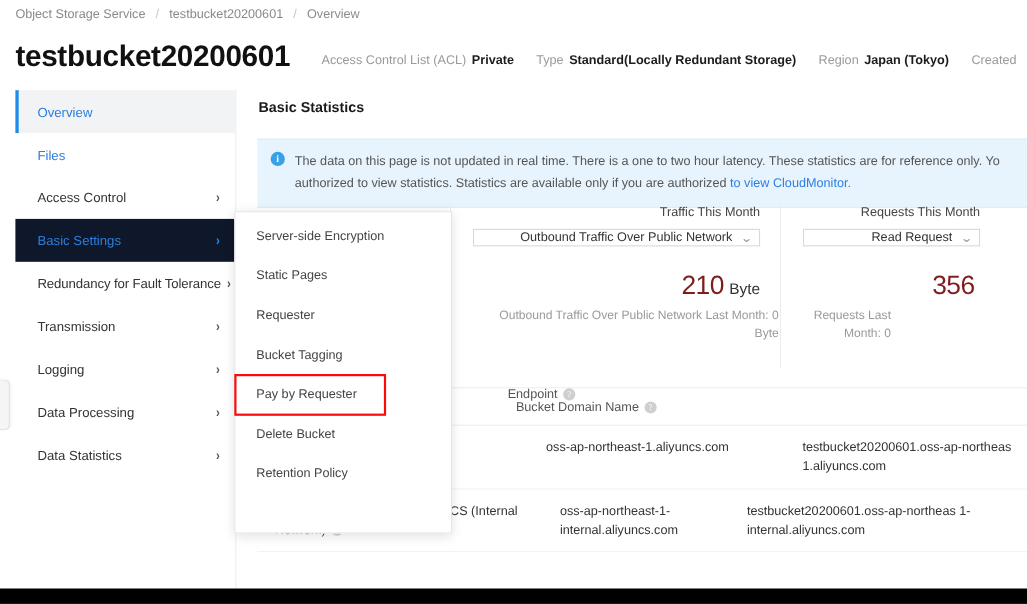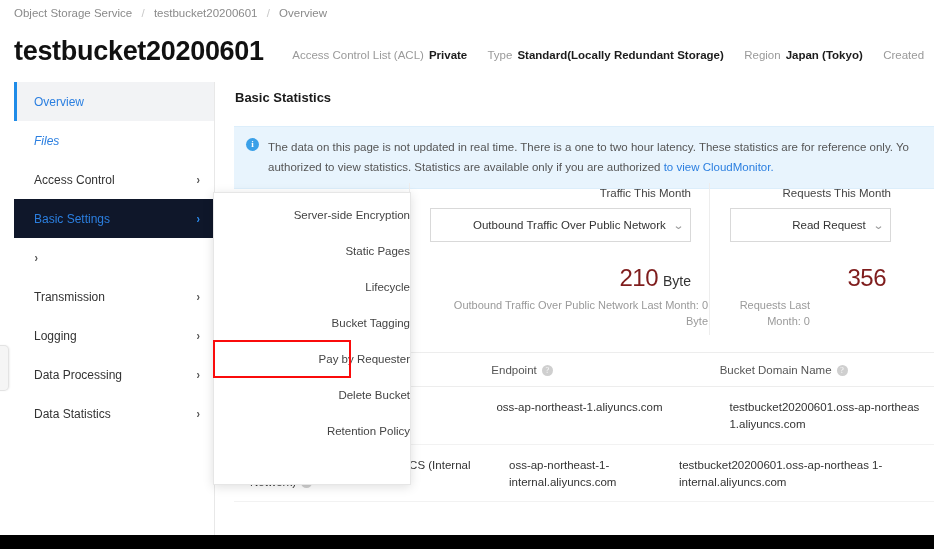--- a/index.html
+++ b/index.html
@@ -55,21 +55,21 @@
     font-size:12px;
     color:#333;
     cursor:pointer;
     white-space:nowrap;
   }
   .nav-item .nav-label { flex:1; }
   .nav-item.active-page { background:#f2f3f5; color:#2b7fe0; }
   .nav-item.active-page::before {
     content:""; position:absolute; left:0; top:0; bottom:0; width:3px; background:#1f8ce8;
   }
-  .nav-item.link { color:#2b7fe0;font-style:italic; }
+  .nav-item.link { color:#2b7fe0; }
   .nav-item.open { background:#0f172a; color:#2b7fe0; }
   .nav-item.open .chev { color:#2b8cf0; }
   .chev {
     font-size:13px; color:#555; font-weight:600;
     line-height:1;
     transform:scaleX(0.8);
   }
   .nav-item.tight { padding-right:4px; }
   .nav-item.tight .nav-label { letter-spacing:-0.1px; }
 
@@ -117,21 +117,21 @@
   }
   #info-text .ln { display:block; }
   #info-text a { color:#2b7fe0; text-decoration:none; }
 
   
   #cards { position:absolute; left:19px; top:101px; right:-16px; height:152px; display:flex; }
   .card { position:relative; padding:0 18px 0 0;text-align:right; }
   .card + .card { border-left:1px solid #ededed; padding-left:20px; }
   .card-title { font-size:11.5px; color:#444; margin-top:4px; white-space:nowrap; }
   .select {
-    margin-top:9px; height:34px;
+    margin-top:9px; height:16px;
     border:1px solid #d9d9d9; background:#fff;
     display:flex; align-items:center;
     padding:0 7px 0 10px;
     font-size:11.5px; color:#333;
     white-space:nowrap;
     cursor:pointer;
   }
   .select .sel-val { flex:1; overflow:hidden; }
   .select .caret { color:#999; font-size:11px; margin-left:8px; transform:scaleX(1.25); }
   .card-value { margin-top:22px; white-space:nowrap; }
@@ -142,21 +142,21 @@
   #card-0 { width:175px; }
   #card-0 .card-sub { visibility:hidden; }
   #card-1 { width:300px; }
   #card-1 .card-sub { width:278px; white-space:normal; }
   #card-2 { width:200px; }
   #card-2 .card-sub { width:80px; white-space:normal; }
 
   
   #divider { position:absolute; left:19px; top:270px; right:-16px; height:1px; background:#ededed; }
   #table { position:absolute; left:19px; top:271px; right:-16px; }
-  .t-head { display:flex; height:34px; align-items:center; border-bottom:1px solid #ededed; }
+  .t-head { display:flex; height:34px; align-items:center; border-bottom:1px solid #ededed;flex-direction:column; }
   .t-row  { display:flex; padding:12px 0 10px 0; border-bottom:1px solid #f2f2f2; }
   .c0 { width:275px; padding-left:16px; }
   .c1 { width:245px; }
   .c2 { width:230px; }
   .t-head .cell { font-size:11.5px; color:#555; white-space:nowrap; }
   .t-row .cell { font-size:11.5px; color:#333; line-height:1.5; }
   .qmark {
     display:inline-block; width:11px; height:11px; border-radius:50%;
     background:#cfcfcf; color:#fff; font-size:8px; line-height:11px;
     text-align:center; margin-left:5px; vertical-align:1px;
@@ -171,21 +171,21 @@
     background:#fff;
     border:1px solid #e6e6e6;
     box-shadow:0 2px 10px rgba(0,0,0,.13);
     z-index:40;
     padding-top:4px;
   }
   .fly-item {
     height:36px; display:flex; align-items:center;
     padding-left:19px;
     font-size:11.5px; color:#444;
-    cursor:pointer; white-space:nowrap;justify-content:flex-end;
+    cursor:pointer; white-space:nowrap;
   }
   .fly-item.sel { color:#2b7fe0; }
 
   #red-box {
     position:absolute; left:213px; top:340px;
     width:138px; height:38px;
     border:2px solid #fa0b0b;
     z-index:60;
     pointer-events:none;
   }
@@ -227,20 +227,21 @@
     </div>
     <div class="nav-item">
       <span class="nav-label">Access Control</span>
       <span class="chev">›</span>
     </div>
     <div class="nav-item open">
       <span class="nav-label">Basic Settings</span>
       <span class="chev">›</span>
     </div>
     <div class="nav-item tight">
+      <span class="nav-label">Redundancy for Fault Tolerance</span>
       <span class="chev">›</span>
     </div>
     <div class="nav-item">
       <span class="nav-label">Transmission</span>
       <span class="chev">›</span>
     </div>
     <div class="nav-item">
       <span class="nav-label">Logging</span>
       <span class="chev">›</span>
     </div>
@@ -331,21 +332,21 @@
   </main>
 
   <div id="flyout">
     <div class="fly-item">
         <span>Server-side Encryption</span>
       </div>
     <div class="fly-item">
         <span>Static Pages</span>
       </div>
     <div class="fly-item">
-        <span>Lifecycle</span>
+        <span>Requester</span>
       </div>
     <div class="fly-item">
         <span>Bucket Tagging</span>
       </div>
     <div class="fly-item">
         <span>Pay by Requester</span>
       </div>
     <div class="fly-item">
         <span>Delete Bucket</span>
       </div>

